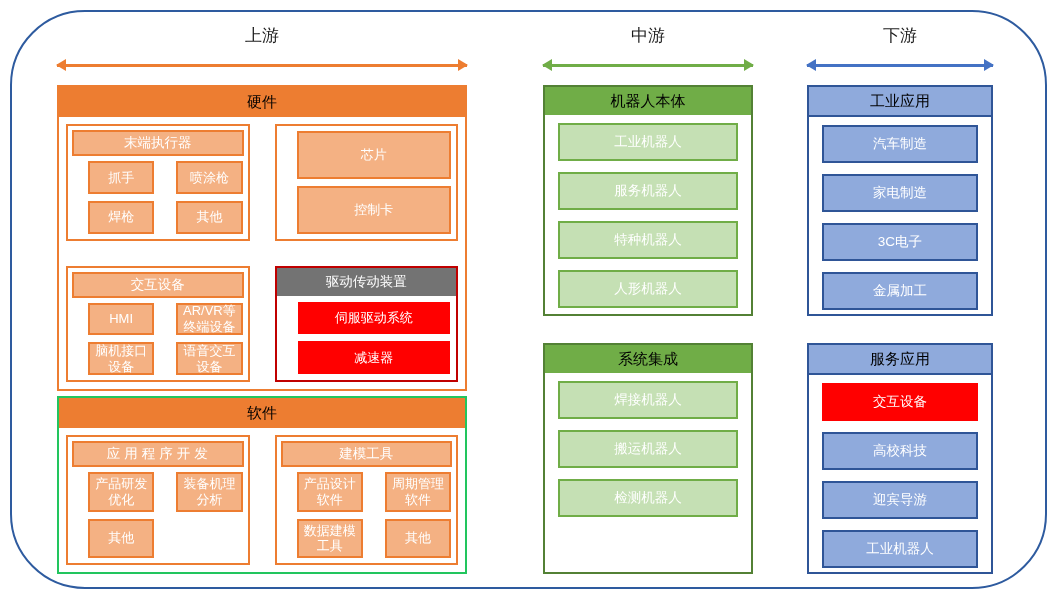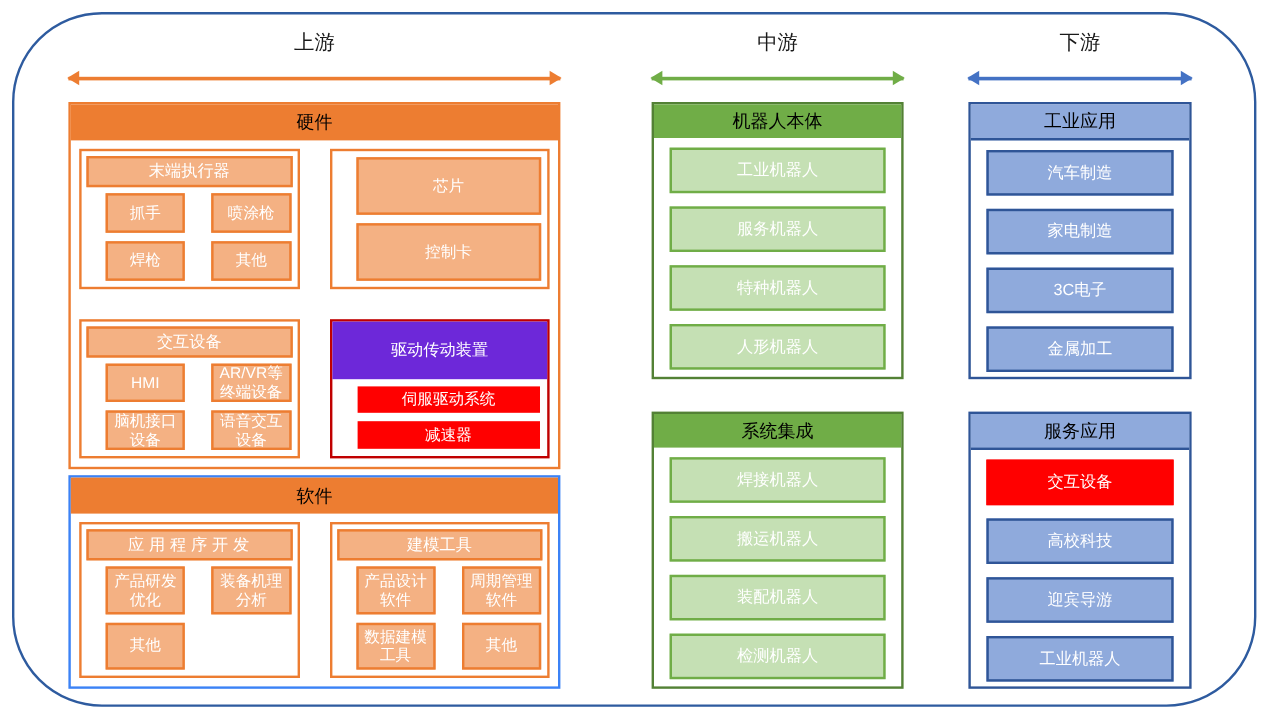--- a/index.html
+++ b/index.html
@@ -19,21 +19,21 @@
   .arrow{position:absolute;top:64px;left:0;right:0;height:3px;background:currentColor;}
   .arrow::before,.arrow::after{content:"";position:absolute;top:-5px;width:0;height:0;border-style:solid;}
   .arrow::before{left:-1px;border-width:6px 10px 6px 0;border-color:transparent currentColor transparent transparent;}
   .arrow::after{right:-1px;border-width:6px 0 6px 10px;border-color:transparent transparent transparent currentColor;}
   .arrow-orange{color:#ED7D31;}
   .arrow-green{color:#70AD47;}
   .arrow-blue{color:#4472C4;}
 
   .box{position:absolute;left:0;right:0;background:#fff;}
   .hw-box{top:85px;height:302px;border:2px solid #ED7D31;}
-  .sw-box{top:396px;height:174px;border:2px solid #3b82f6;}
+  .sw-box{top:396px;height:174px;border:2px solid #22c55e;}
   .top-box{top:85px;height:227px;}
   .bottom-box{top:343px;height:227px;}
   .g-box{border:2px solid #538135;}
   .b-box{border:2px solid #2F5597;}
 
   .box-header{height:30px;display:flex;align-items:center;justify-content:center;
               color:#000000;font-size:15px;}
   .hdr-orange{background:#ED7D31;}
   .hdr-green{background:#70AD47;height:28px;}
   .hdr-blue{background:#8FAADC;height:28px;border-bottom:2px solid #2F5597;}
@@ -47,21 +47,21 @@
               color:#fff;text-align:center;font-size:13.5px;padding:2px 0;}
   .sub-items{flex:1;display:grid;gap:7px;padding:5px;min-height:0;}
   .cols2{grid-template-columns:1fr 1fr;}
   .cols1{grid-template-columns:1fr;}
   .rows2{grid-template-rows:1fr 1fr;}
   .item{background:#F4B183;border:2px solid #ED7D31;color:#fff;display:flex;
         align-items:center;justify-content:center;text-align:center;
         font-size:13px;line-height:1.2;padding:1px 3px;min-height:0;margin-left:15px;}
 
   .sub-red{border-color:#C00000;}
-  .sub-red .sub-header{margin:0;border:none;background:#6d28d9;padding:15px 0;}
+  .sub-red .sub-header{margin:0;border:none;background:#737373;padding:5px 0;}
   .sub-red .sub-items{padding:6px;}
   .sub-red .item{background:#FF0000;border:none;}
 
   .ls{letter-spacing:4px;text-indent:3px;}
 
   .list{position:absolute;left:0;right:0;bottom:0;display:flex;flex-direction:column;
         gap:11px;padding:8px 13px 20px;}
   .g-box .list{top:28px;}
   .b-box .list{top:30px;}
   .bottom-box .list{padding-bottom:12px;}
@@ -162,21 +162,20 @@
         <div class="litem g-item">特种机器人</div>
         <div class="litem g-item">人形机器人</div>
       </div>
     </div>
 
     <div class="box g-box bottom-box">
       <div class="box-header hdr-green">系统集成</div>
       <div class="list">
         <div class="litem g-item">焊接机器人</div>
         <div class="litem g-item">搬运机器人</div>
-        <div class="litem g-item">装配机器人</div>
         <div class="litem g-item">检测机器人</div>
       </div>
     </div>
   </section>
 
   <section class="col col-down">
     <div class="col-label">下游</div>
     <div class="arrow arrow-blue"></div>
 
     <div class="box b-box top-box">

